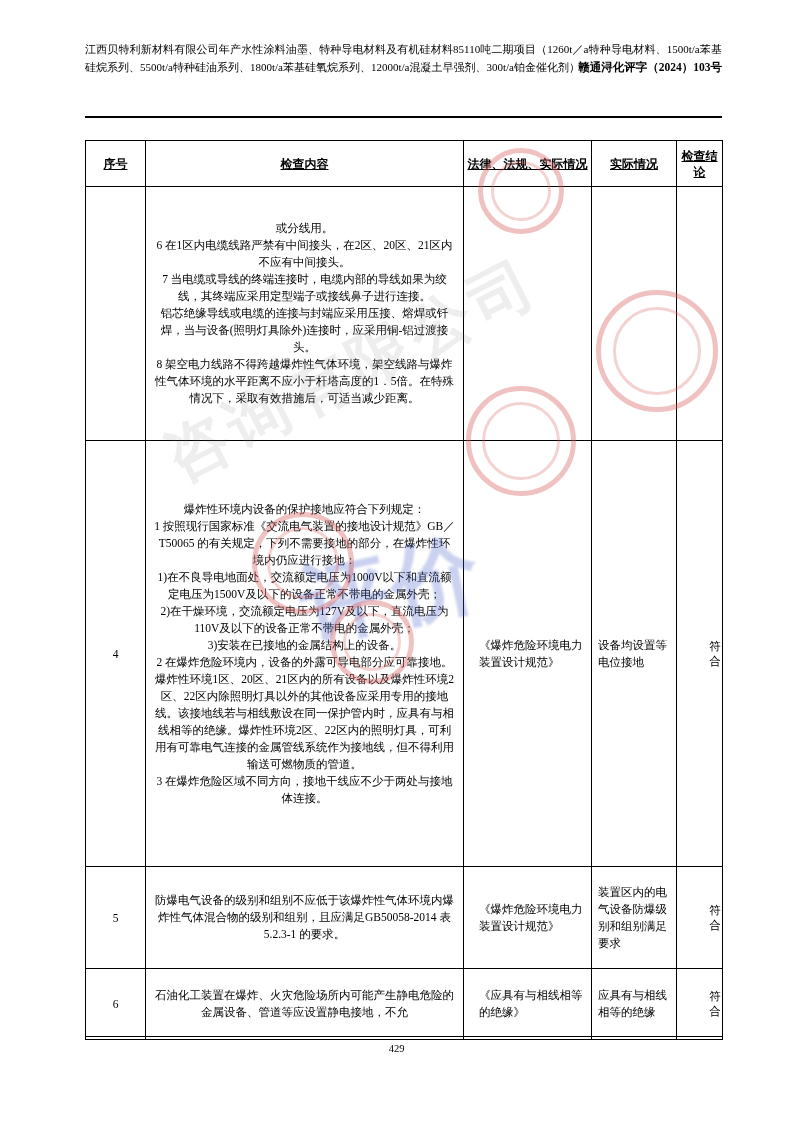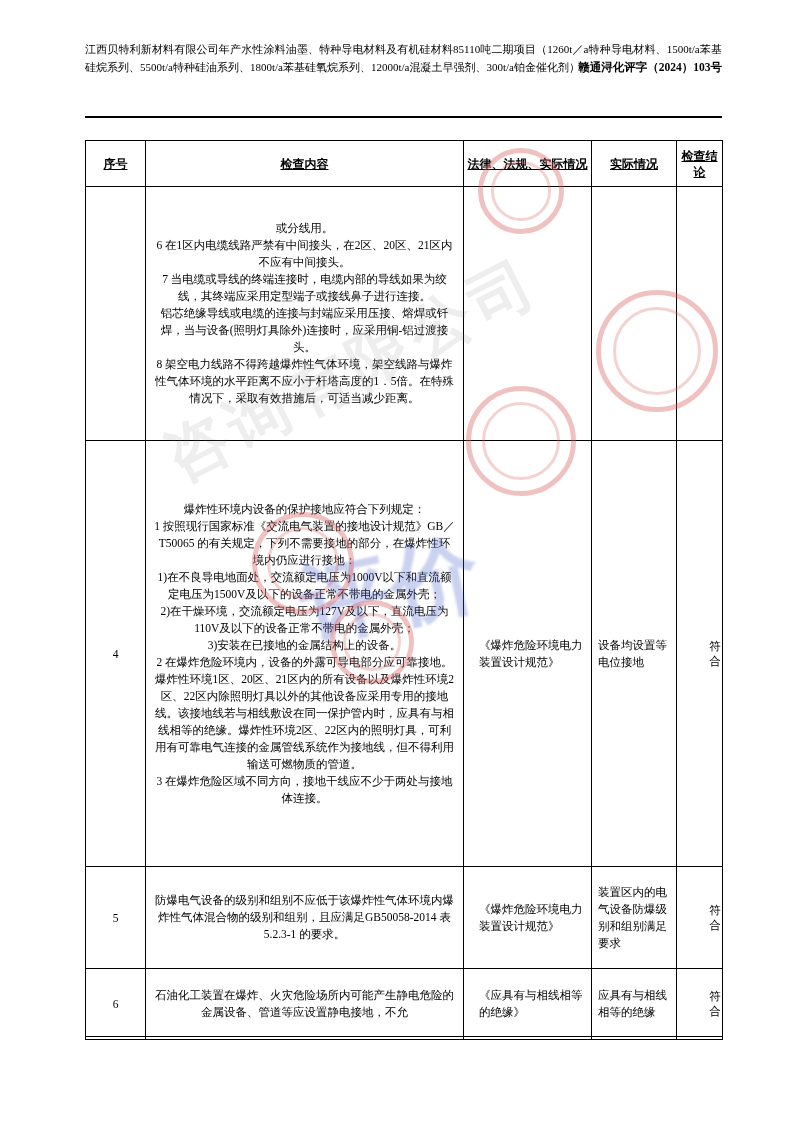--- a/index.html
+++ b/index.html
@@ -168,14 +168,15 @@
         <td class="no">6</td>
         <td class="content">石油化工装置在爆炸、火灾危险场所内可能产生静电危险的金属设备、管道等应设置静电接地，不允</td>
         <td class="basis">《应具有与相线相等的绝缘》</td>
         <td class="actual">应具有与相线相等的绝缘</td>
         <td class="concl">符合</td>
       </tr>
     </tbody>
   </table>
 
   <div class="footer-rule"></div>
+  <div class="page-number">429</div>
 
 </div>
 
 </body></html>

